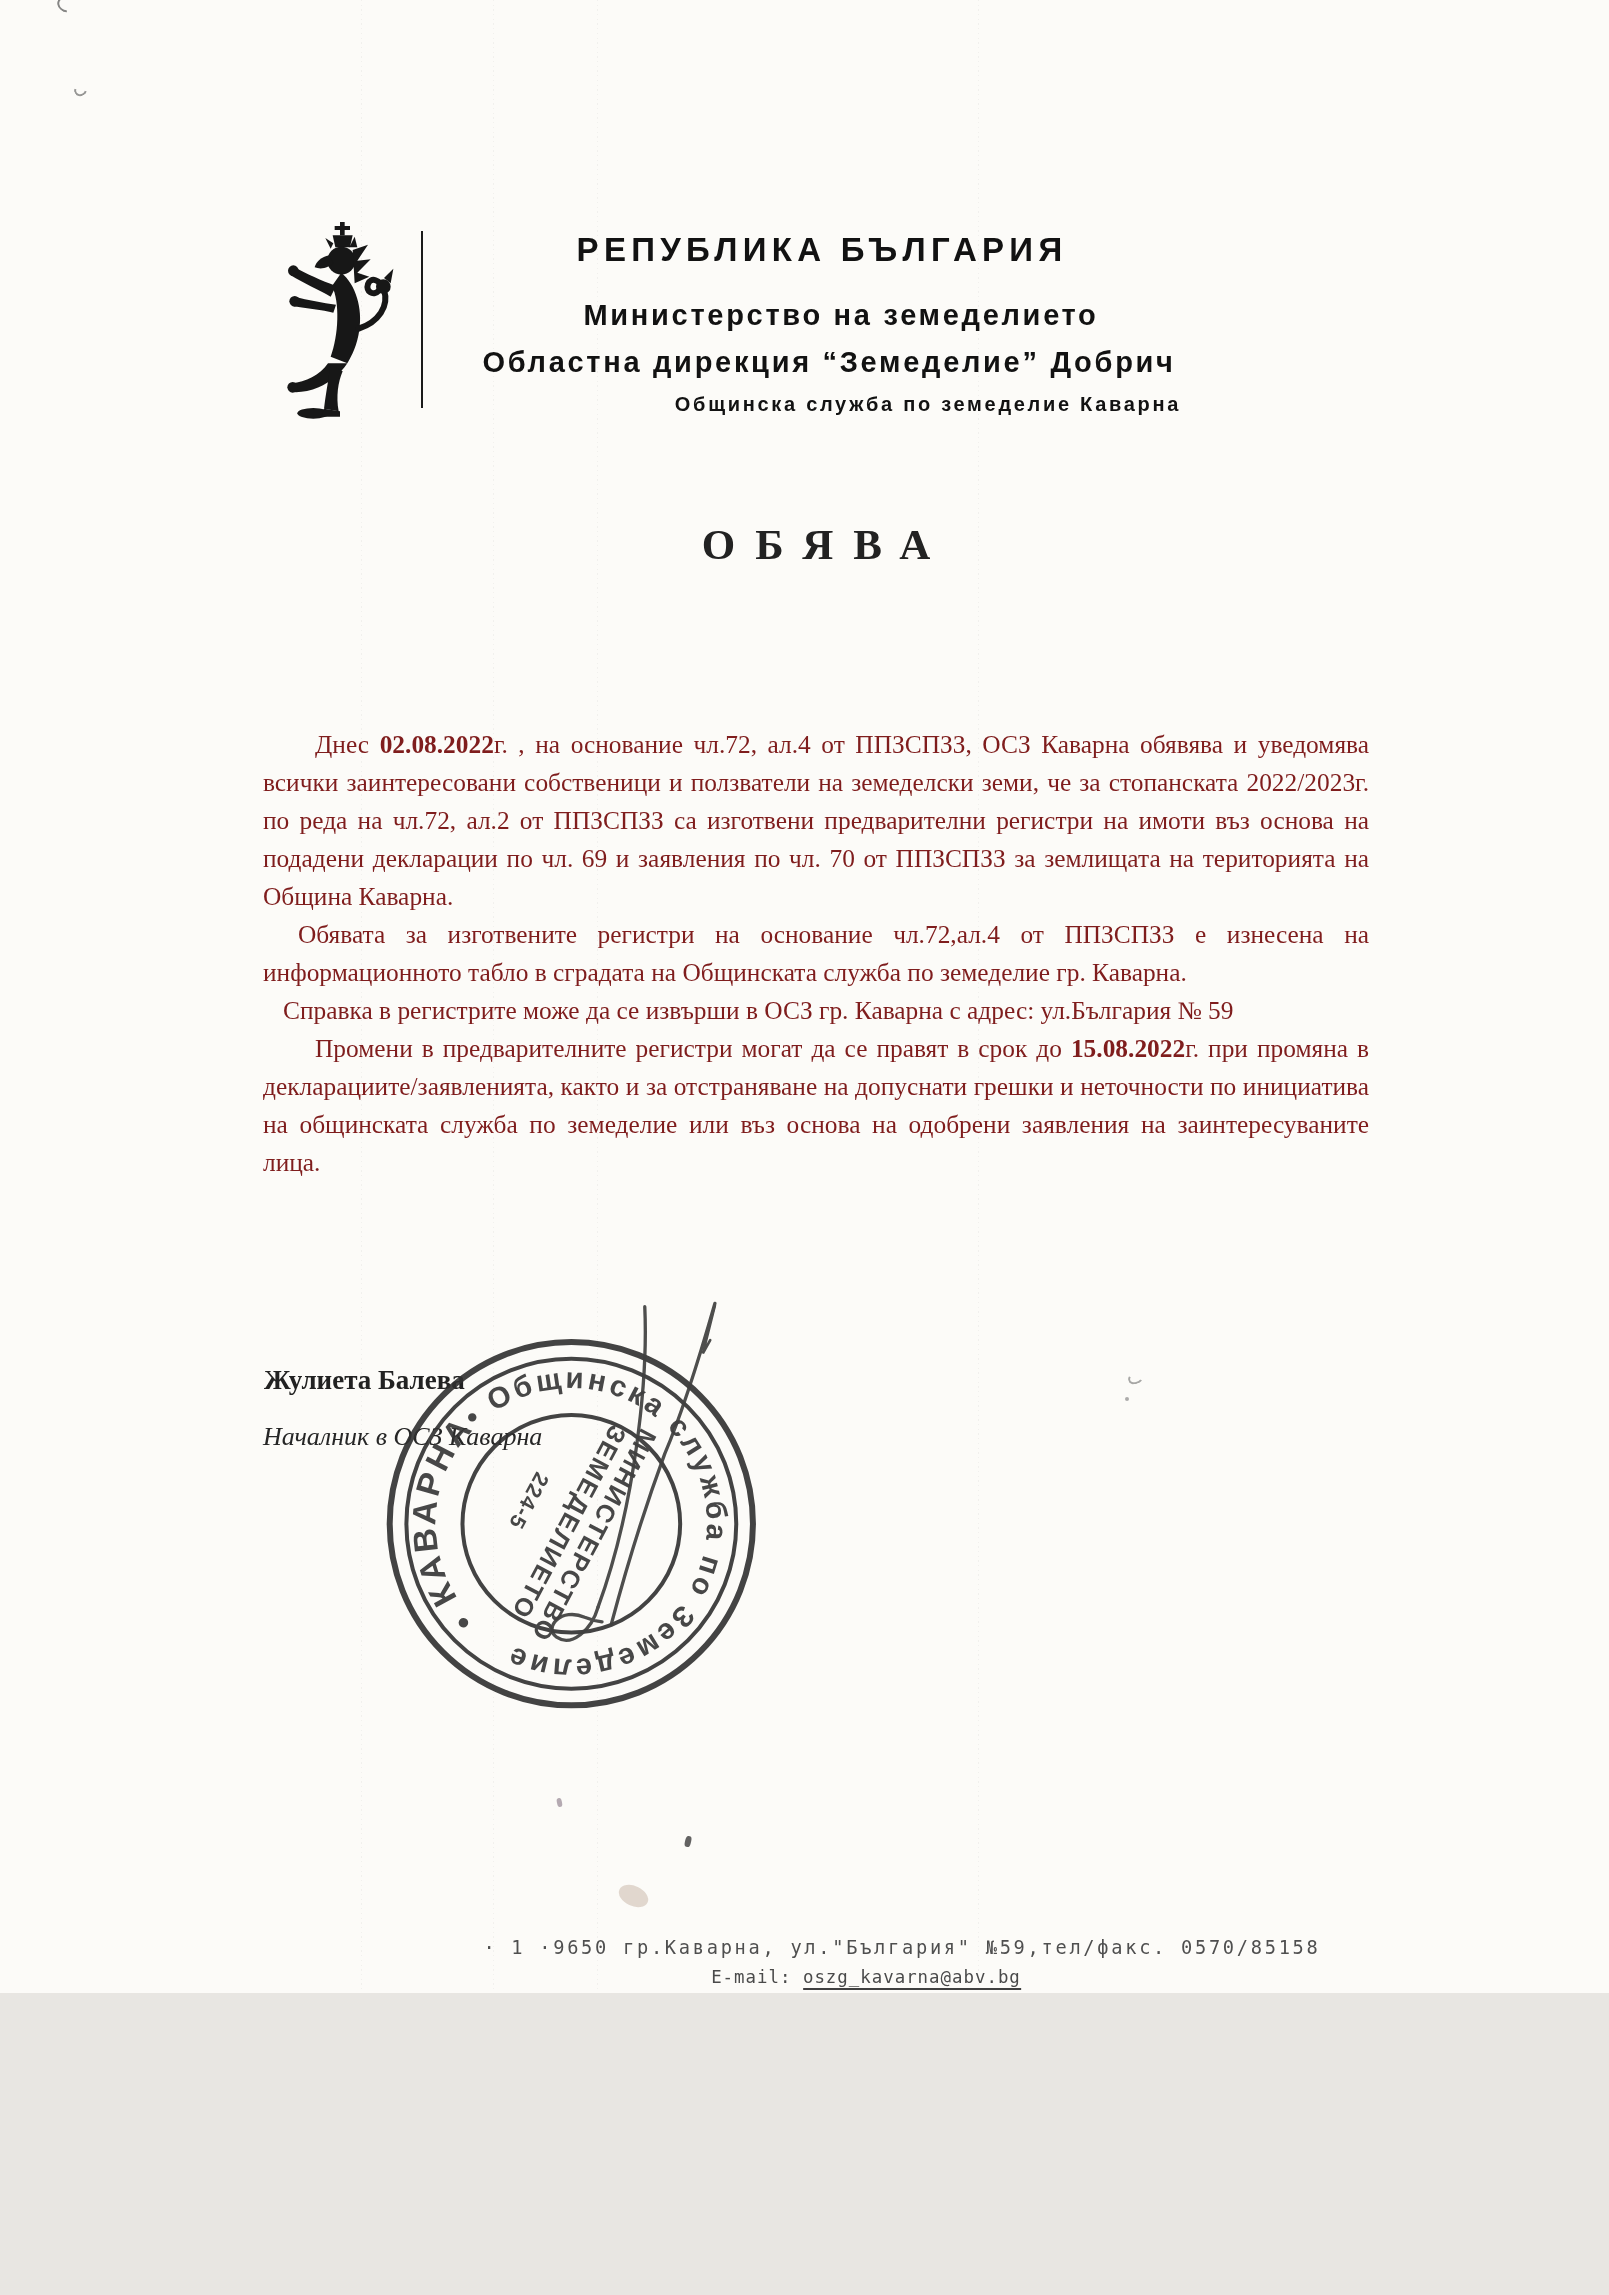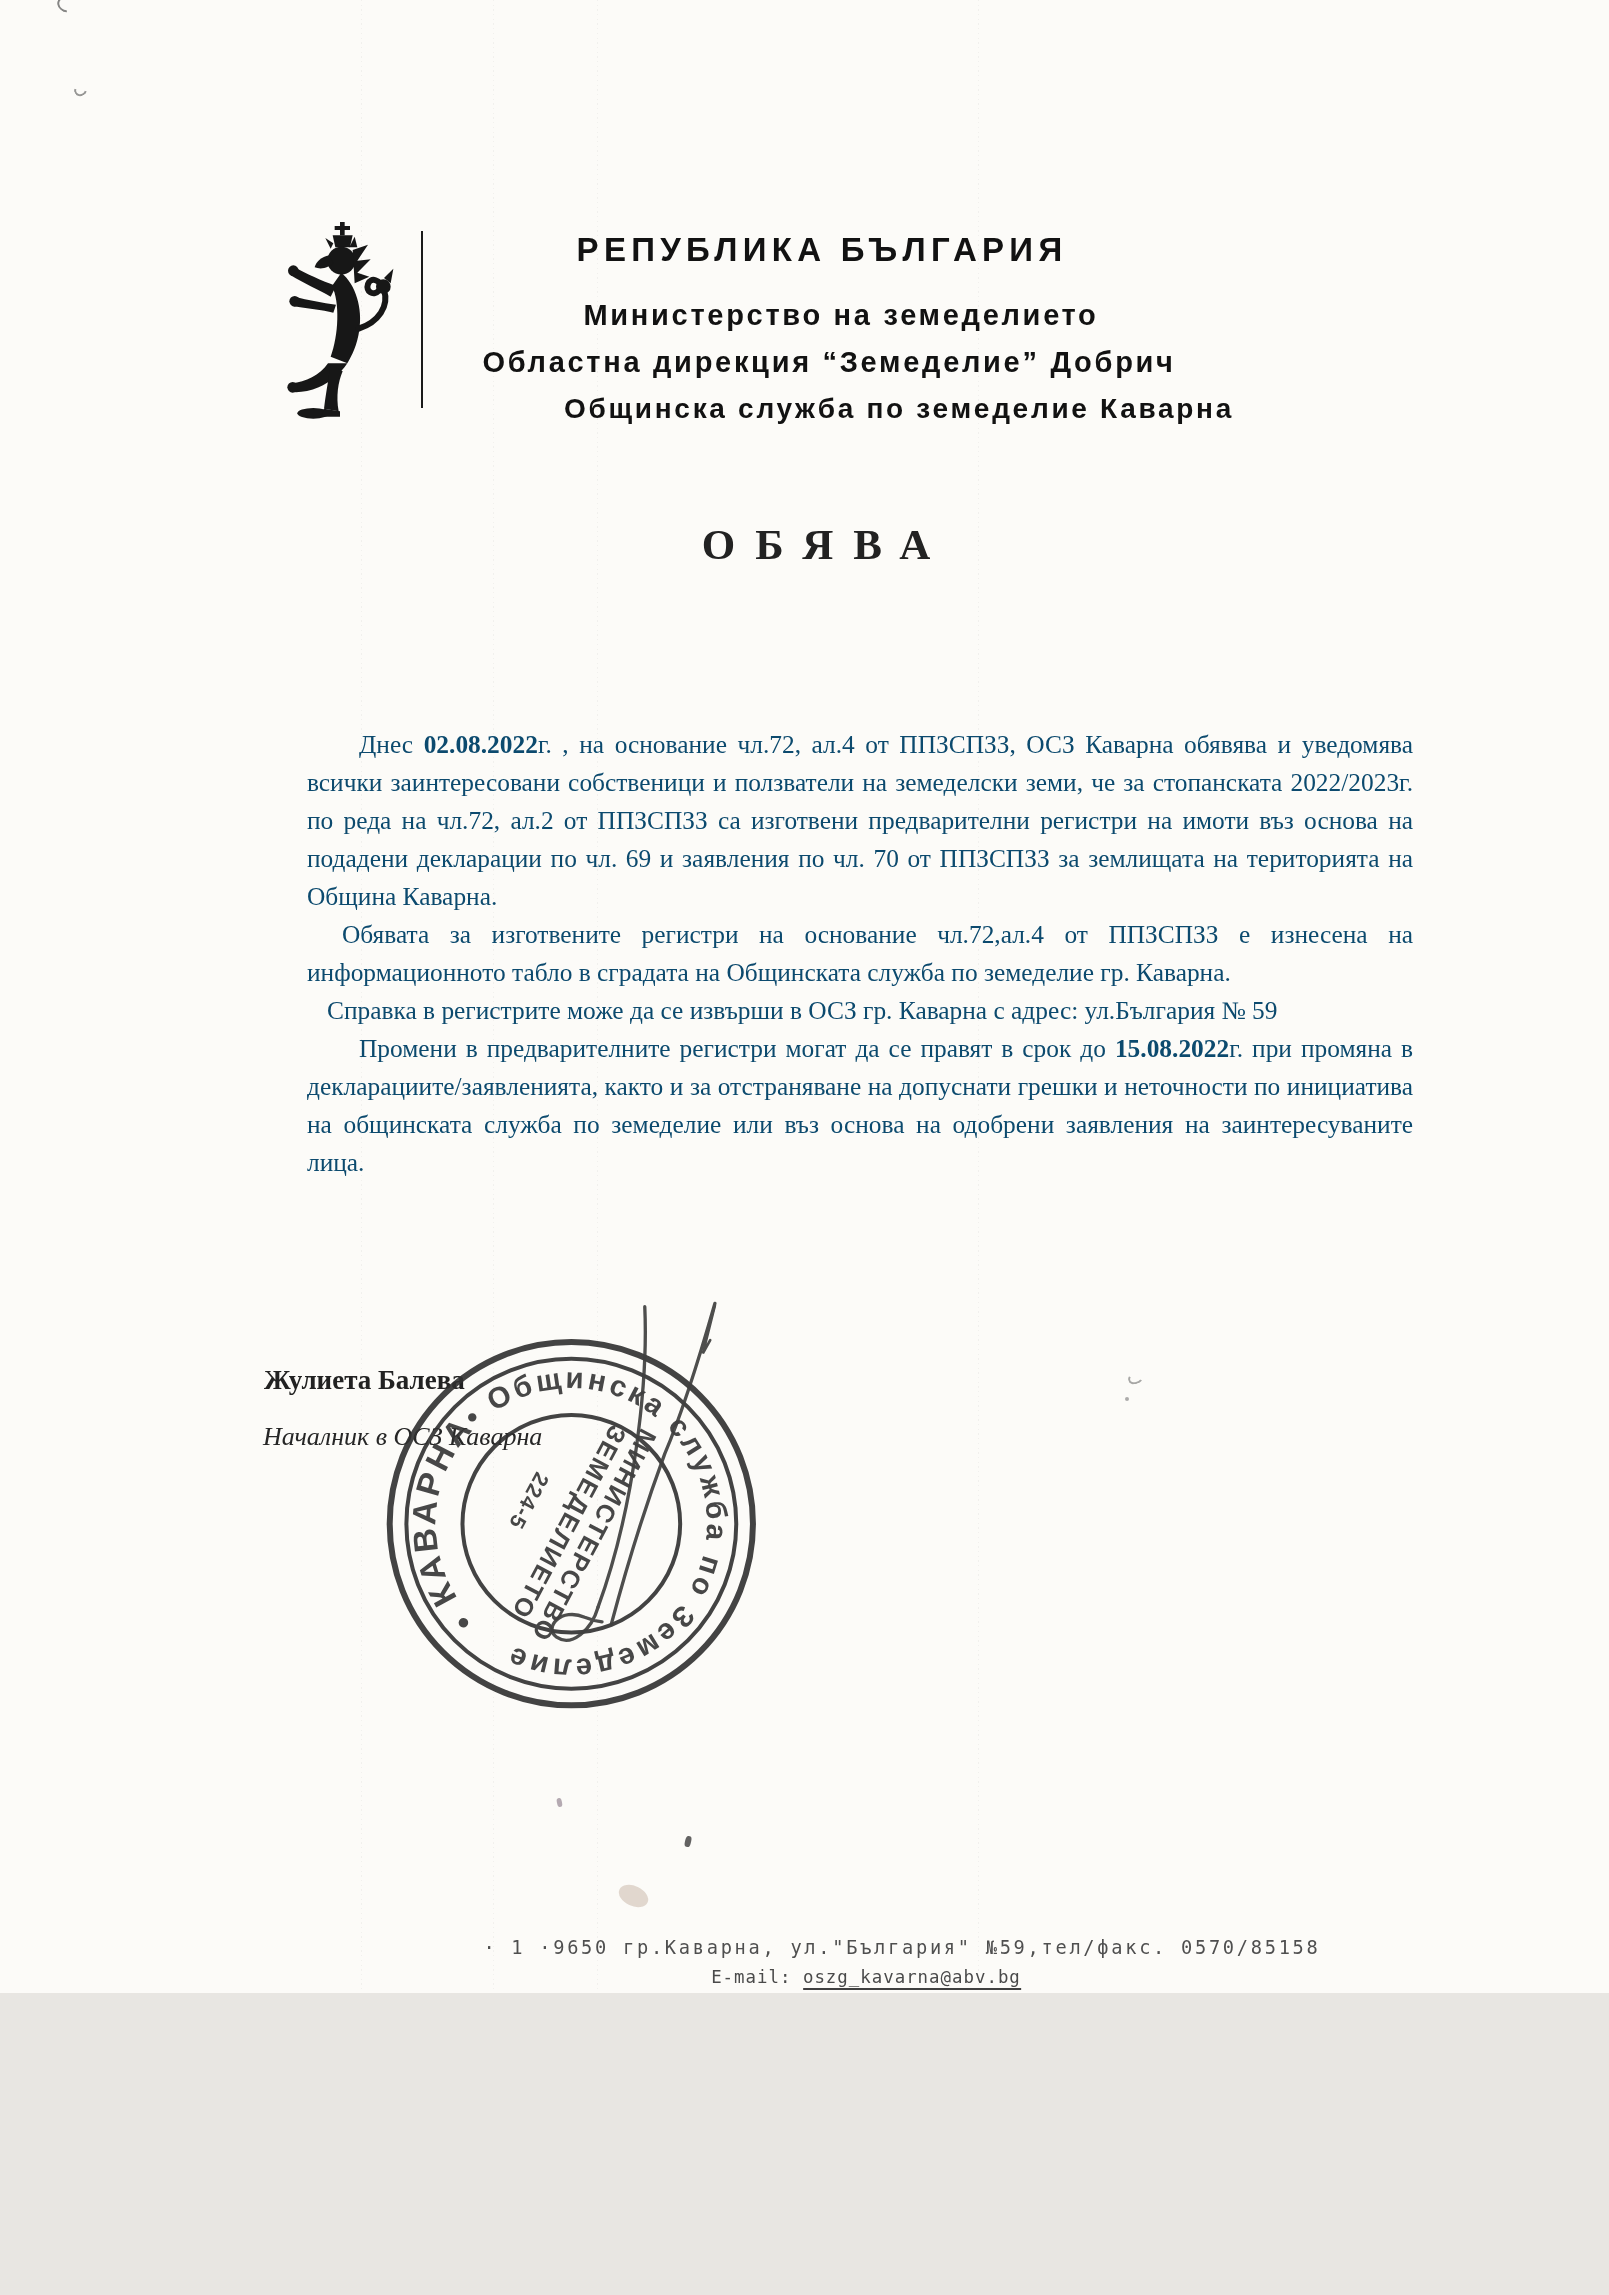--- a/index.html
+++ b/index.html
@@ -12,27 +12,27 @@
   .streak{position:absolute;top:0;height:2295px;width:1.3px;opacity:.10;
     background:repeating-linear-gradient(180deg,#8f8f8f 0 1.3px,transparent 1.3px 4.7px);}
   
   .emblem{position:absolute;left:284px;top:222px;width:120px;height:200px;}
   .hdr-divider{position:absolute;left:421px;top:231px;width:2px;height:177px;background:#1a1a1a;}
   .hline{position:absolute;transform:translateX(-50%);white-space:nowrap;
     font-family:"Liberation Sans",sans-serif;font-weight:bold;color:#121212;}
   .h1{left:822px;top:231px;font-size:33px;letter-spacing:5.3px;}
   .h2{left:841px;top:299px;font-size:29px;letter-spacing:2.7px;}
   .h3{left:829px;top:346px;font-size:29px;letter-spacing:2.7px;}
-  .h4{left:899px;top:393px;font-size:28px;letter-spacing:2.7px;}
+  .h4{left:928px;top:393px;font-size:20px;letter-spacing:2.7px;}
   
   .doc-title{position:absolute;left:805px;top:520px;transform:translateX(-50%);
     font-weight:bold;font-size:43px;letter-spacing:20px;white-space:nowrap;color:#222;margin-left:21px;}
   
   .body-text{position:absolute;left:263px;top:725px;width:1106px;
-    font-size:25.4px;line-height:38px;text-align:justify;color:#0c4a6e;margin-left:44px;}
+    font-size:25.4px;line-height:38px;text-align:justify;color:#7f1d1d;}
   .body-text p{margin:0;}
   .p1{text-indent:52px;}
   .p2{margin-top:21.4px;text-indent:35px;}
   .p3{margin-top:31px;text-indent:20px;}
   .p4{margin-top:40px;text-indent:52px;}
   
   .sig-name{position:absolute;left:264px;top:1365px;font-weight:bold;font-size:27px;color:#222;}
   .sig-role{position:absolute;left:263px;top:1422px;font-style:italic;font-size:26px;color:#262626;text-align:right;}
   
   .stamp{position:absolute;left:371px;top:1253px;width:414px;height:468px;opacity:.9;}

